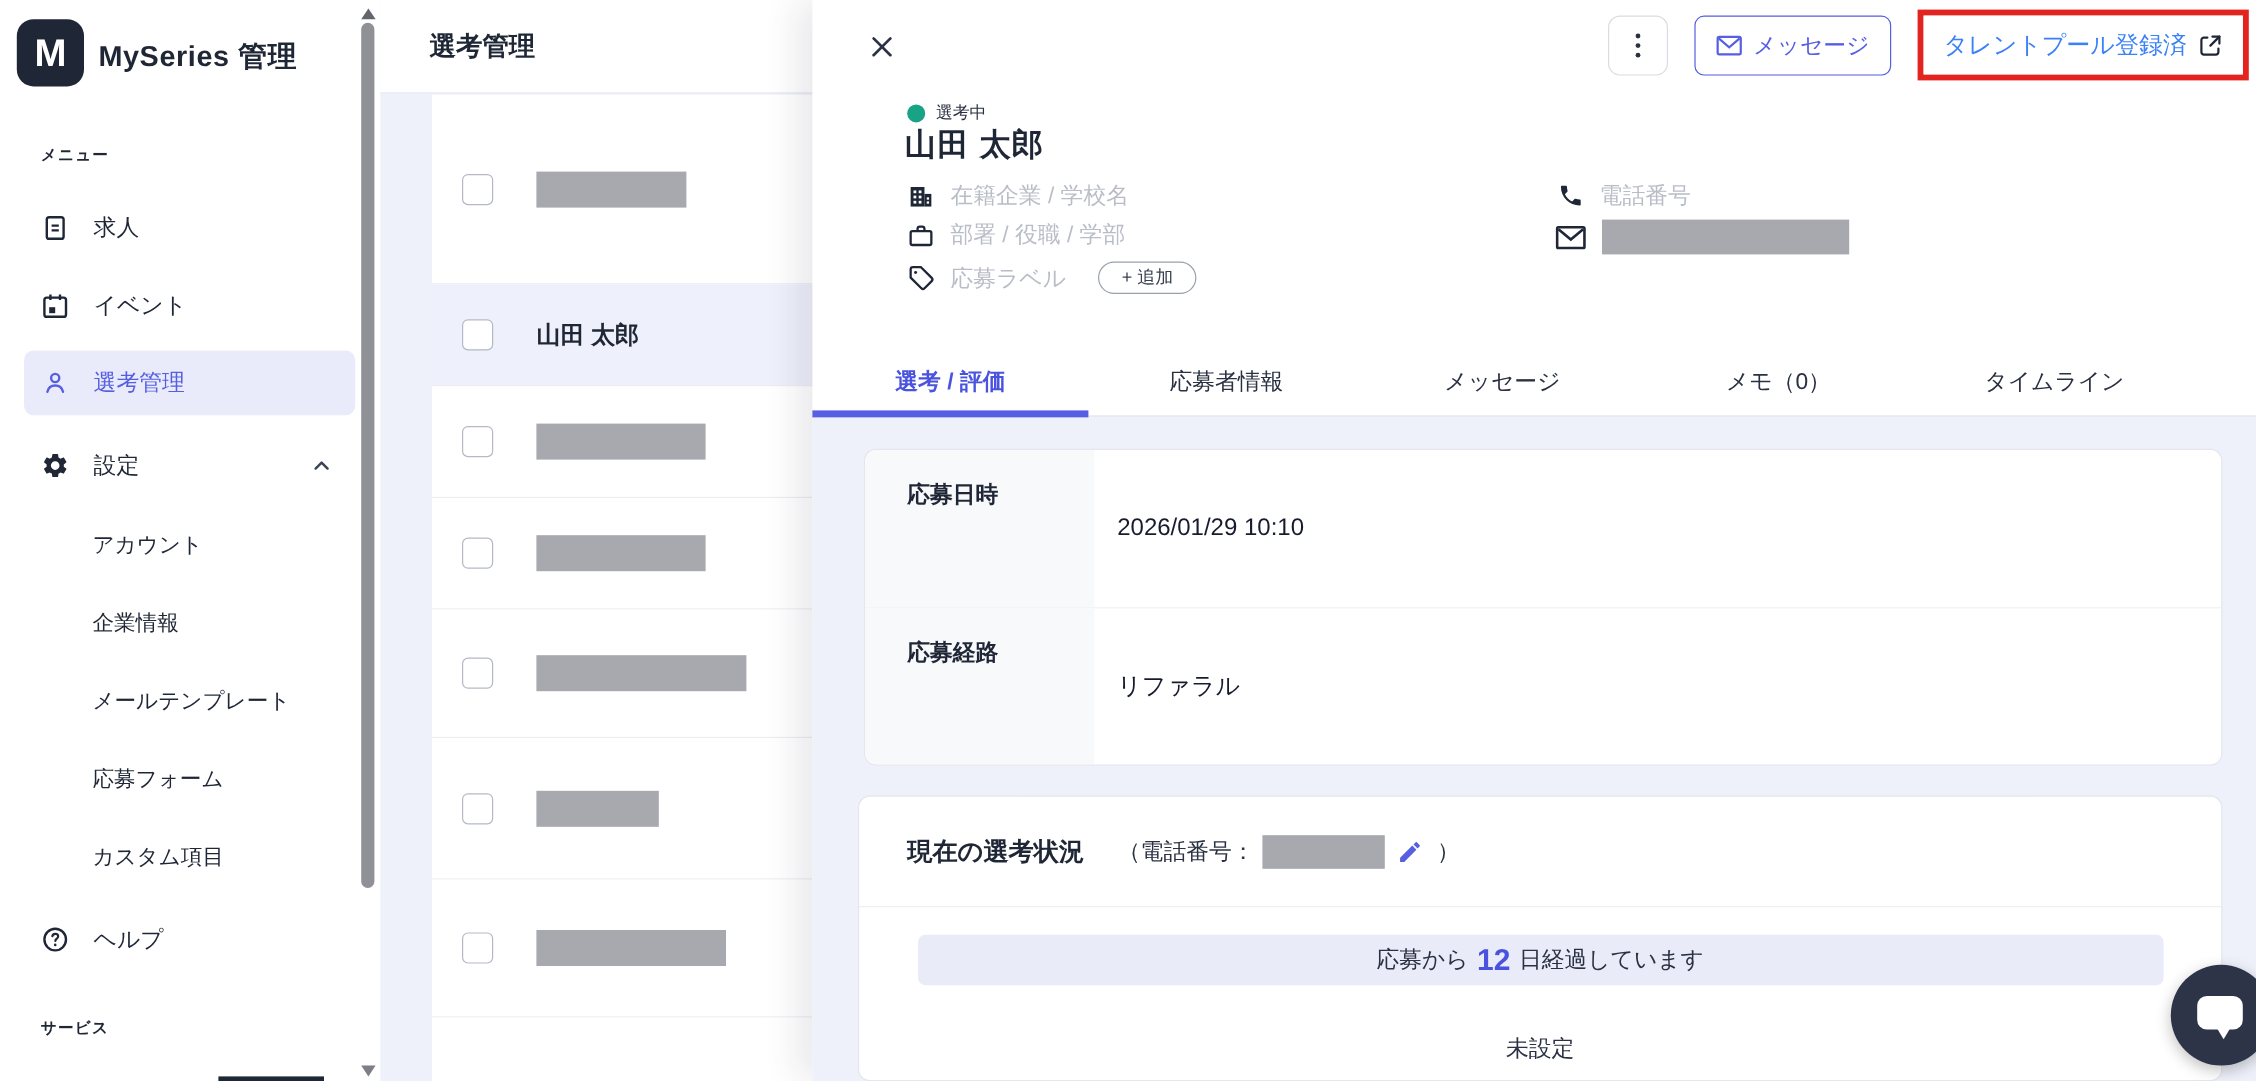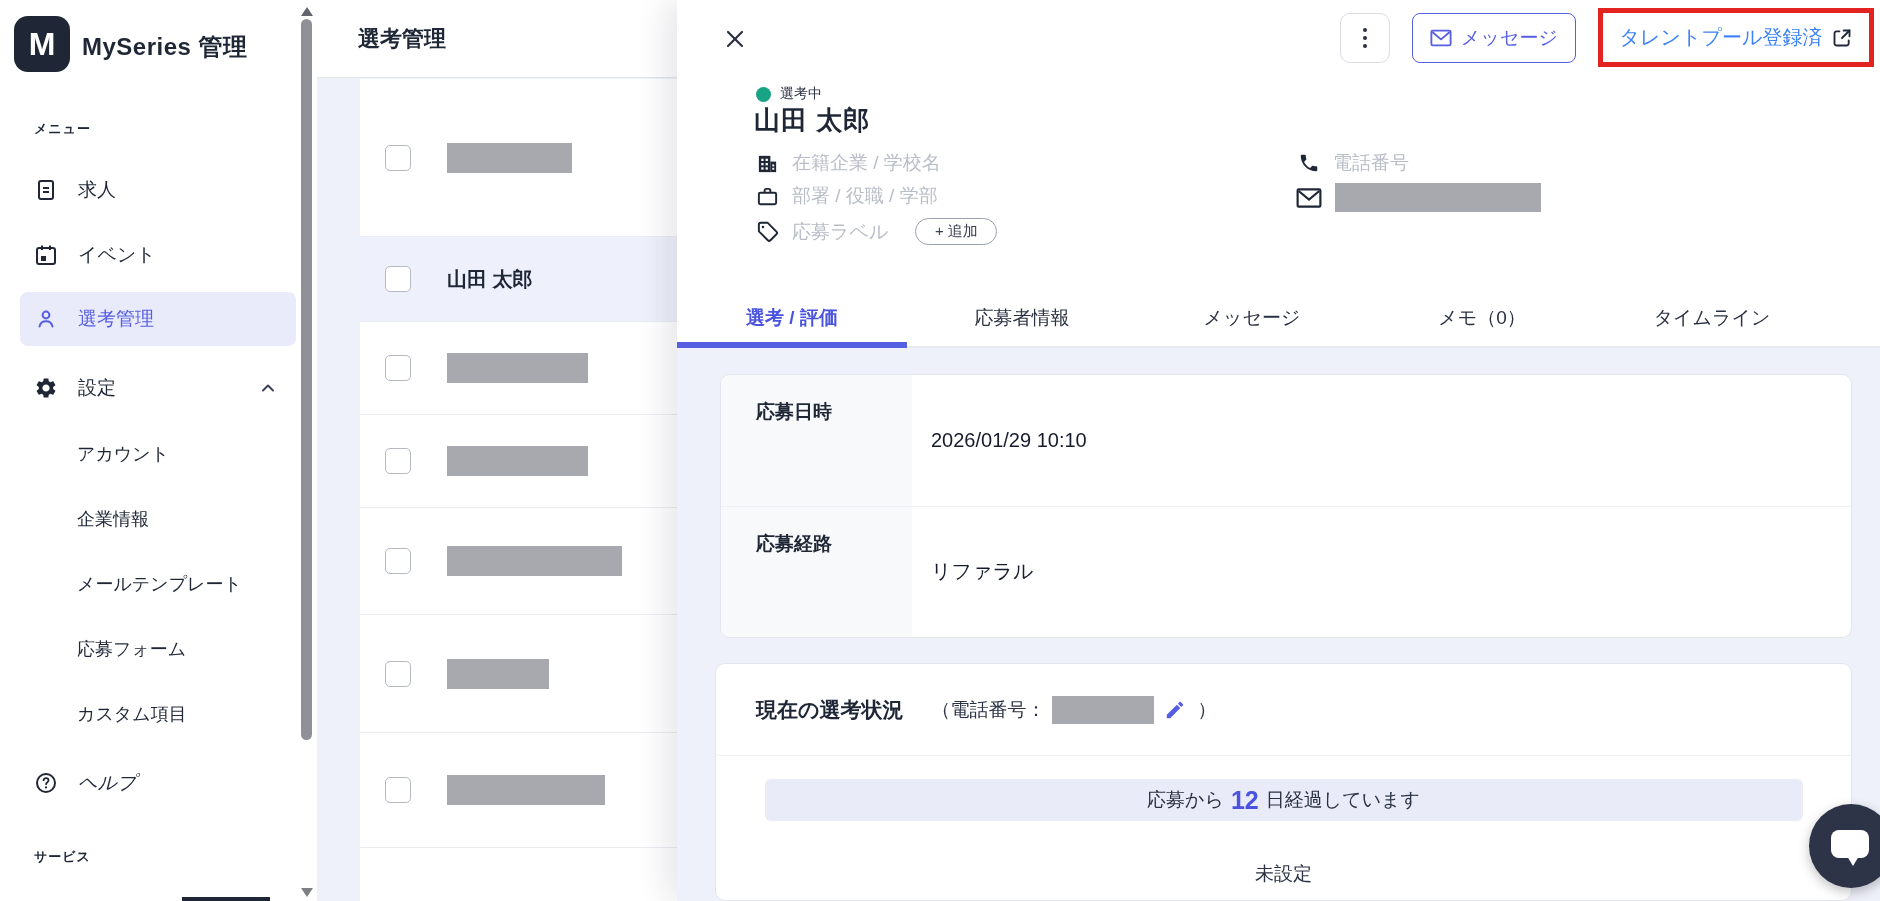--- a/index.html
+++ b/index.html
@@ -168,21 +168,21 @@
     <div class="sub-item" style="top:564px;">
       <span>メールテンプレート</span>
     </div>
     <div class="sub-item" style="top:629px;">
       <span>応募フォーム</span>
     </div>
     <div class="sub-item" style="top:694px;">
       <span>カスタム項目</span>
     </div>
 
-    <div class="nav-item" style="top:756px;font-style:italic;">
+    <div class="nav-item" style="top:756px;">
       <svg width="24" height="24" viewBox="0 0 24 24">
         <circle cx="12" cy="12" r="9" fill="none" stroke="#1f2736" stroke-width="2"></circle>
         <path d="M9.6 9.2c.3-1.3 1.3-2 2.5-2 1.4 0 2.4.9 2.4 2.1 0 1-.6 1.6-1.4 2.2-.7.5-1 .9-1 1.7" fill="none" stroke="#1f2736" stroke-width="1.8" stroke-linecap="round"></path>
         <circle cx="12" cy="16.4" r="1.1" fill="#1f2736"></circle>
       </svg>
       <span>ヘルプ</span>
     </div>
 
     <div class="side-section-label" style="top:848px;">サービス</div>
     <div class="bottom-bar"></div>

